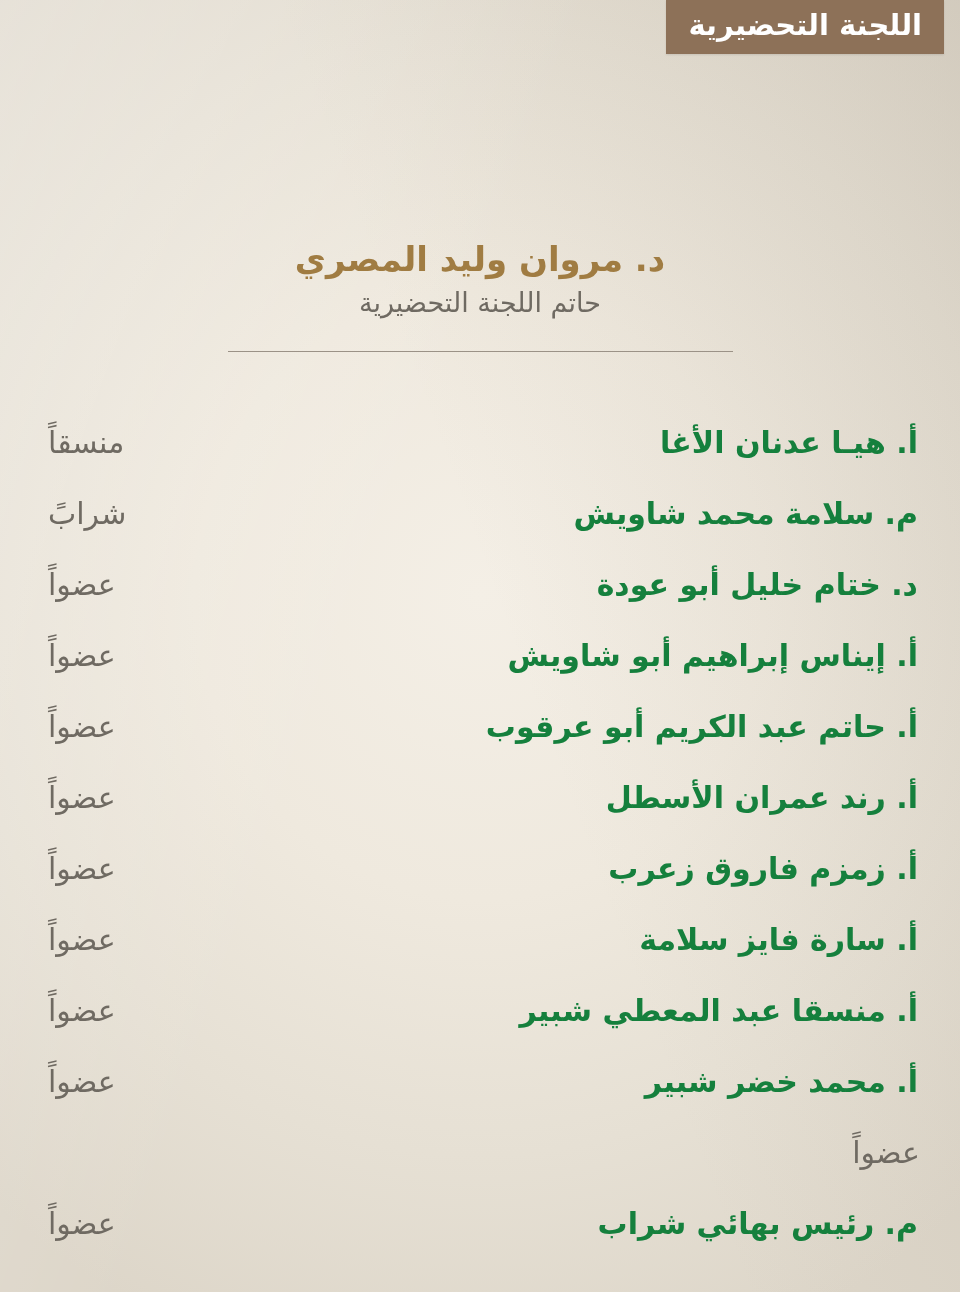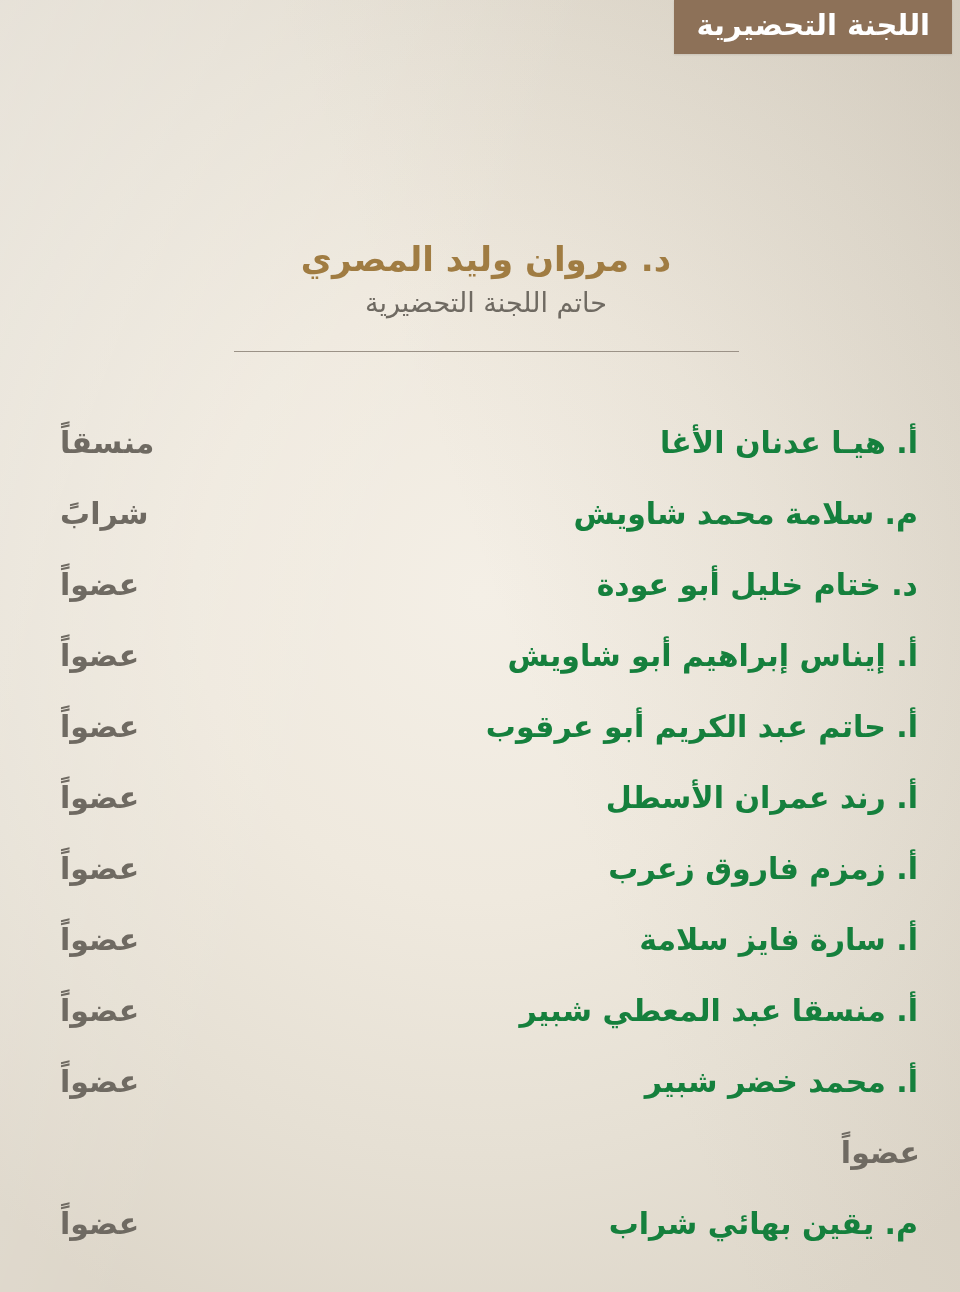--- a/index.html
+++ b/index.html
@@ -29,40 +29,39 @@
     background:
       linear-gradient(110deg, rgba(255,255,255,0.28) 0%, rgba(255,255,255,0) 42%),
       linear-gradient(250deg, rgba(160,150,135,0.18) 0%, rgba(255,255,255,0) 48%);
     pointer-events: none;
   }
 
   
   .ribbon {
     position: absolute;
     top: 0;
-    right: 8px;
+    right: 16px;
     background: #8d7158;
     color: #ffffff;
     font-size: 29px;
     font-weight: bold;
     line-height: 1;
     padding: 11px 22px 14px 22px;
     letter-spacing: 0px;
     box-shadow: 0 1px 2px rgba(0,0,0,0.10);
     z-index: 5;
   }
 
   .content {
     position: absolute;
     top: 0;
     left: 0;
     right: 0;
     bottom: 0;
     z-index: 3;
-    margin-left: 12px;
   }
 
   .chair-block {
     position: absolute;
     top: 238px;
     left: 0;
     right: 0;
     text-align: center;
   }
   .chair-name {
@@ -104,21 +103,21 @@
     font-size: 30px;
     font-weight: bold;
     white-space: nowrap;
     text-align: right;
     flex: 0 0 auto;
     padding-right: 2px;
   }
   .member-role {
     color: #6f6a62;
     font-size: 30px;
-    font-weight: bold;
+    font-weight: normal;
     white-space: nowrap;
     text-align: left;
     flex: 0 0 auto;
     padding-left: 10px;
   }
 </style>
 </head>
 <body>
 
 <div class="page"></div>
@@ -171,18 +170,18 @@
         <span class="member-role">عضواً</span>
       </div>
       <div class="member-row">
         <span class="member-name">أ. محمد خضر شبير</span>
         <span class="member-role">عضواً</span>
       </div>
       <div class="member-row">
         <span class="member-role">عضواً</span>
       </div>
       <div class="member-row">
-        <span class="member-name">م. يقين بهائي شراب</span>
+        <span class="member-name">م. رئيس بهائي شراب</span>
         <span class="member-role">عضواً</span>
       </div>
     </div>
 
 </div>
 
 </body></html>

